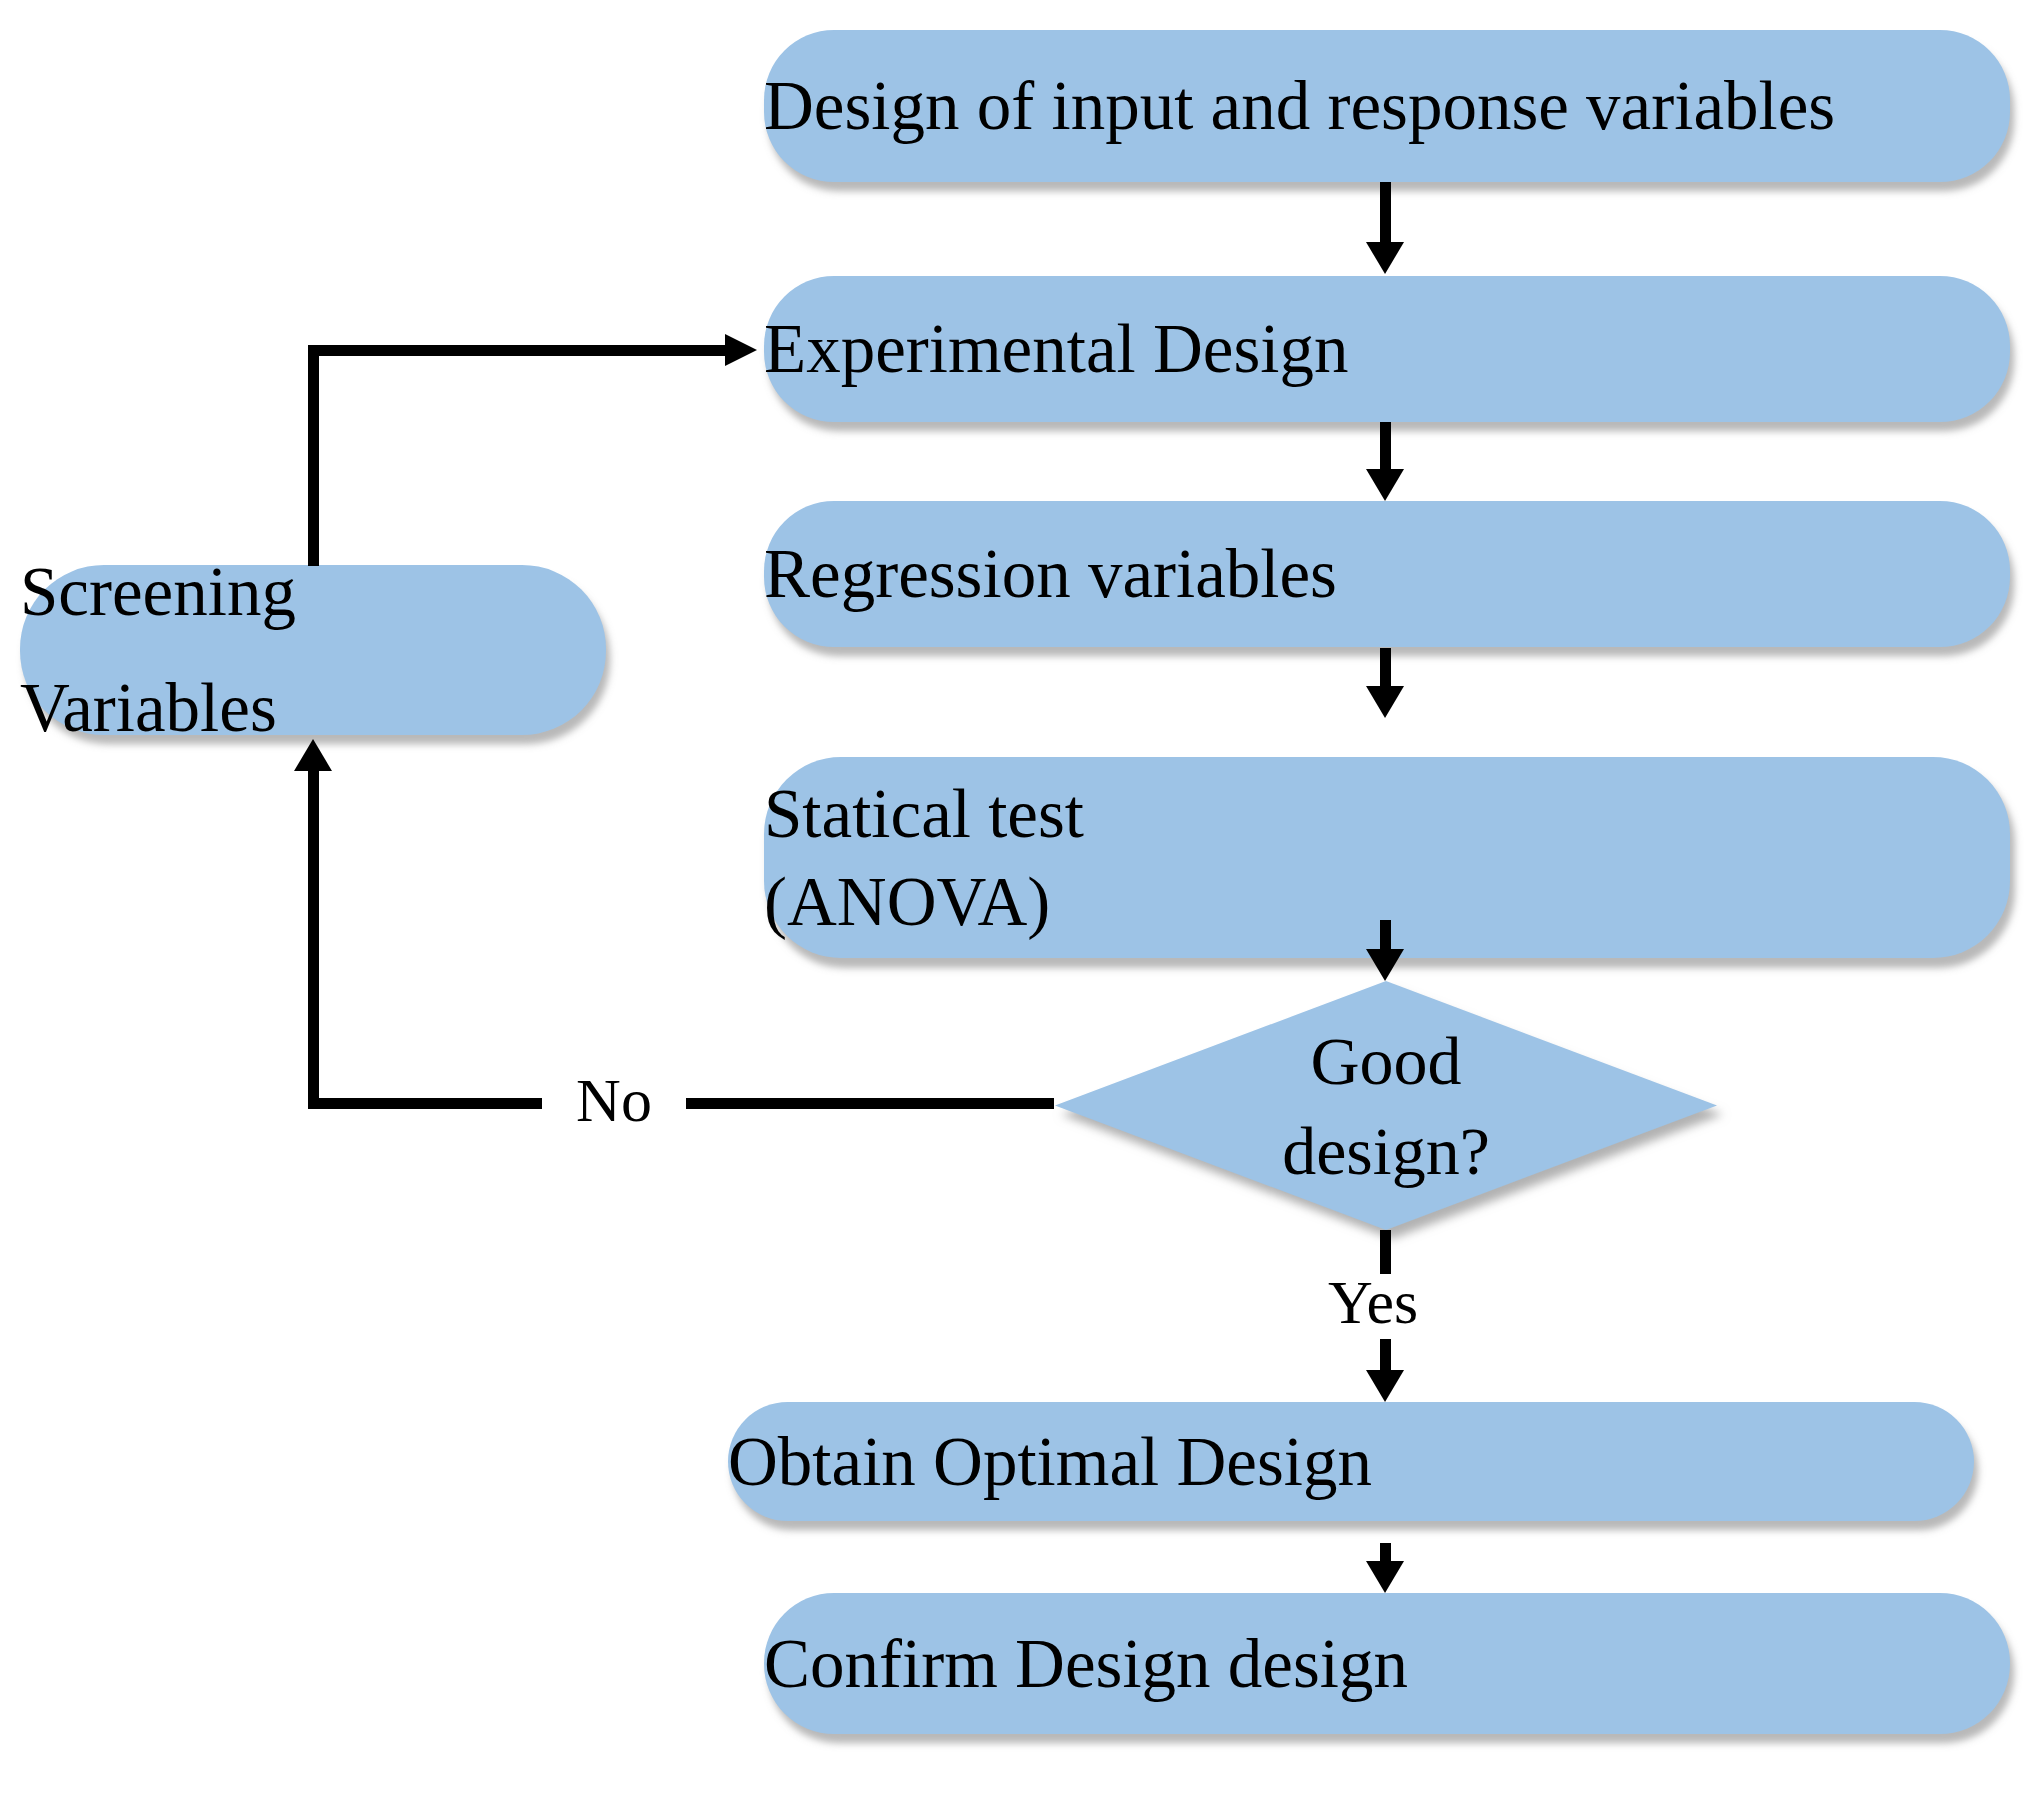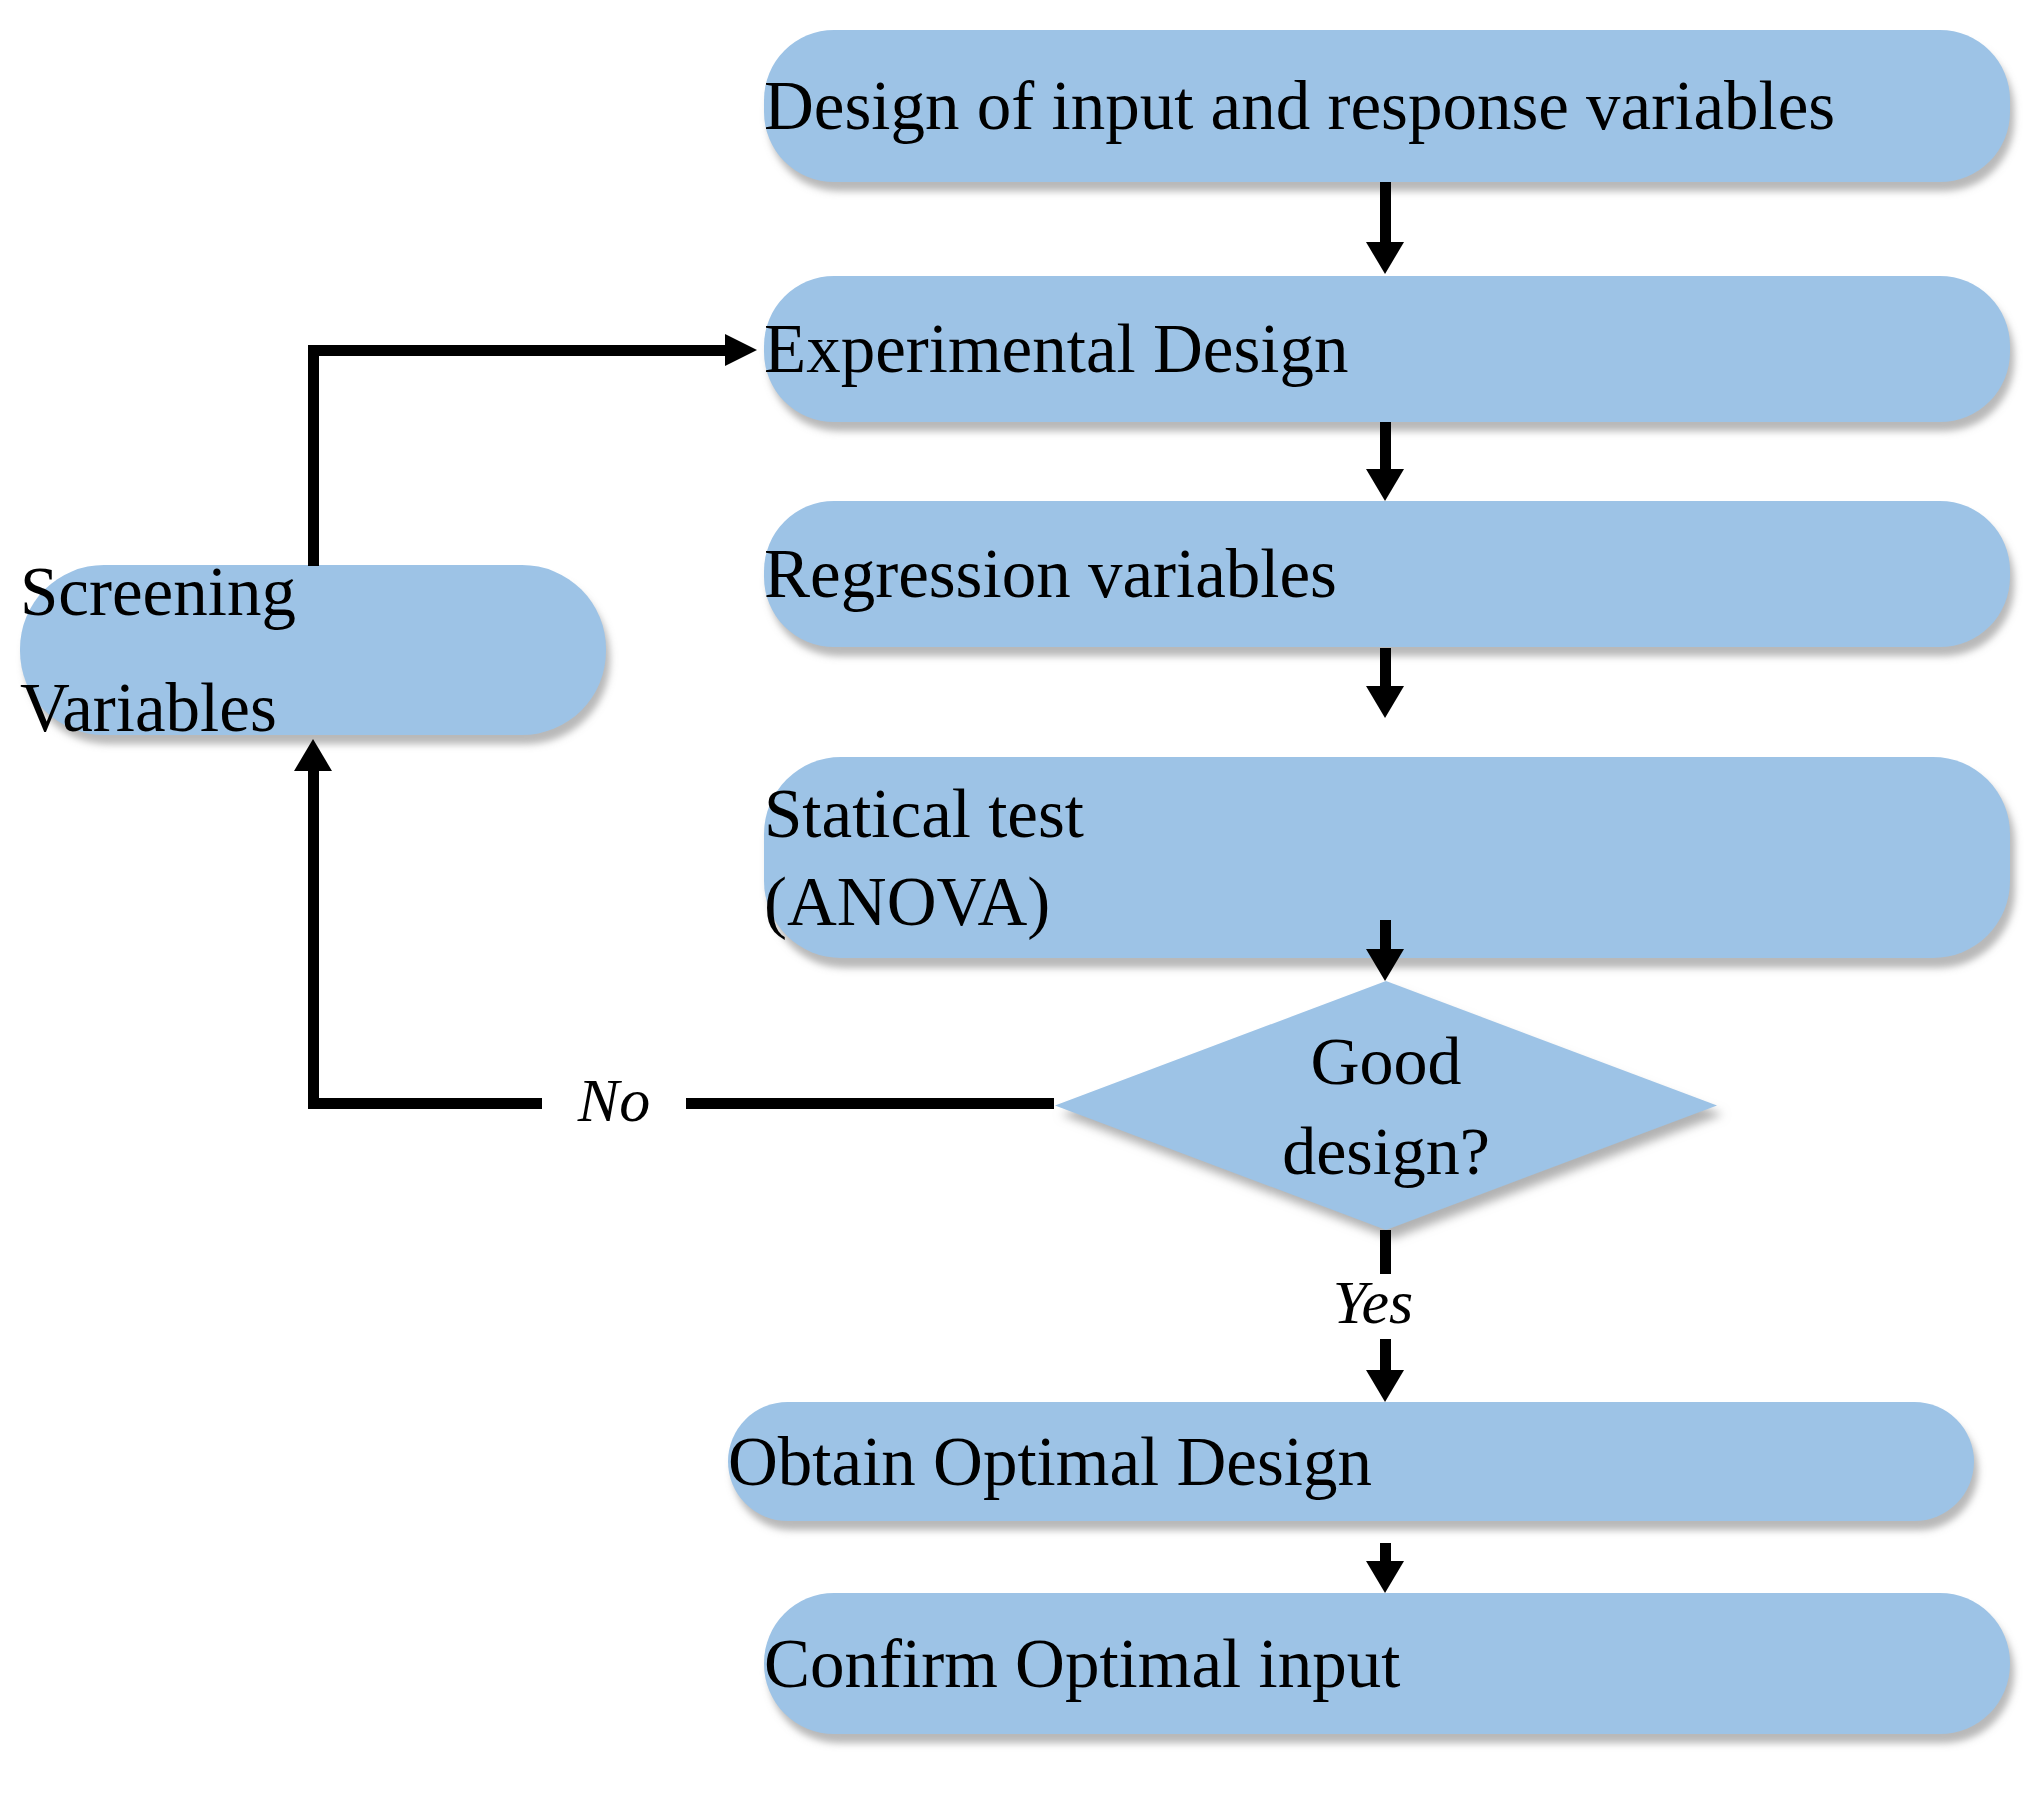--- a/index.html
+++ b/index.html
@@ -43,21 +43,21 @@
     border-top:32px solid var(--arrow,#000);}
   .head-up{position:absolute;width:0;height:0;
     border-left:19px solid transparent;border-right:19px solid transparent;
     border-bottom:32px solid var(--arrow,#000);}
   .head-right{position:absolute;width:0;height:0;
     border-top:16px solid transparent;border-bottom:16px solid transparent;
     border-left:32px solid var(--arrow,#000);}
   .edge-label{
     position:absolute;
     font-size:62px;line-height:67px;
-    text-align:center;white-space:nowrap;font-style:italic;
+    text-align:center;white-space:nowrap;
   }
 </style>
 </head>
 <body>
 
 <div id="canvas">
 
   <div class="node" style="left:764px;top:30px;width:1246px;height:152px;border-radius:70px;">
     <span class="lbl">Design of input and response variables</span>
   </div>
@@ -80,21 +80,21 @@
       <span class="lbl">Good</span>
       <span class="lbl">design?</span>
     </div>
   </div>
 
   <div class="node" style="left:728px;top:1402px;width:1246px;height:119px;border-radius:70px;">
     <span class="lbl">Obtain Optimal Design</span>
   </div>
 
   <div class="node" style="left:764px;top:1593px;width:1246px;height:141px;border-radius:70px;">
-    <span class="lbl">Confirm Optimal input</span>
+    <span class="lbl">Confirm Design design</span>
   </div>
 
   <div class="node" style="left:20px;top:565px;width:586px;height:170px;border-radius:84px;gap:28px;">
     <span class="lbl">Screening</span>
     <span class="lbl">Variables</span>
   </div>
 
   <div class="shaft-v" style="left:1380px;top:182px;height:63px;"></div>
   <div class="head-down" style="left:1366px;top:242px;"></div>
 

